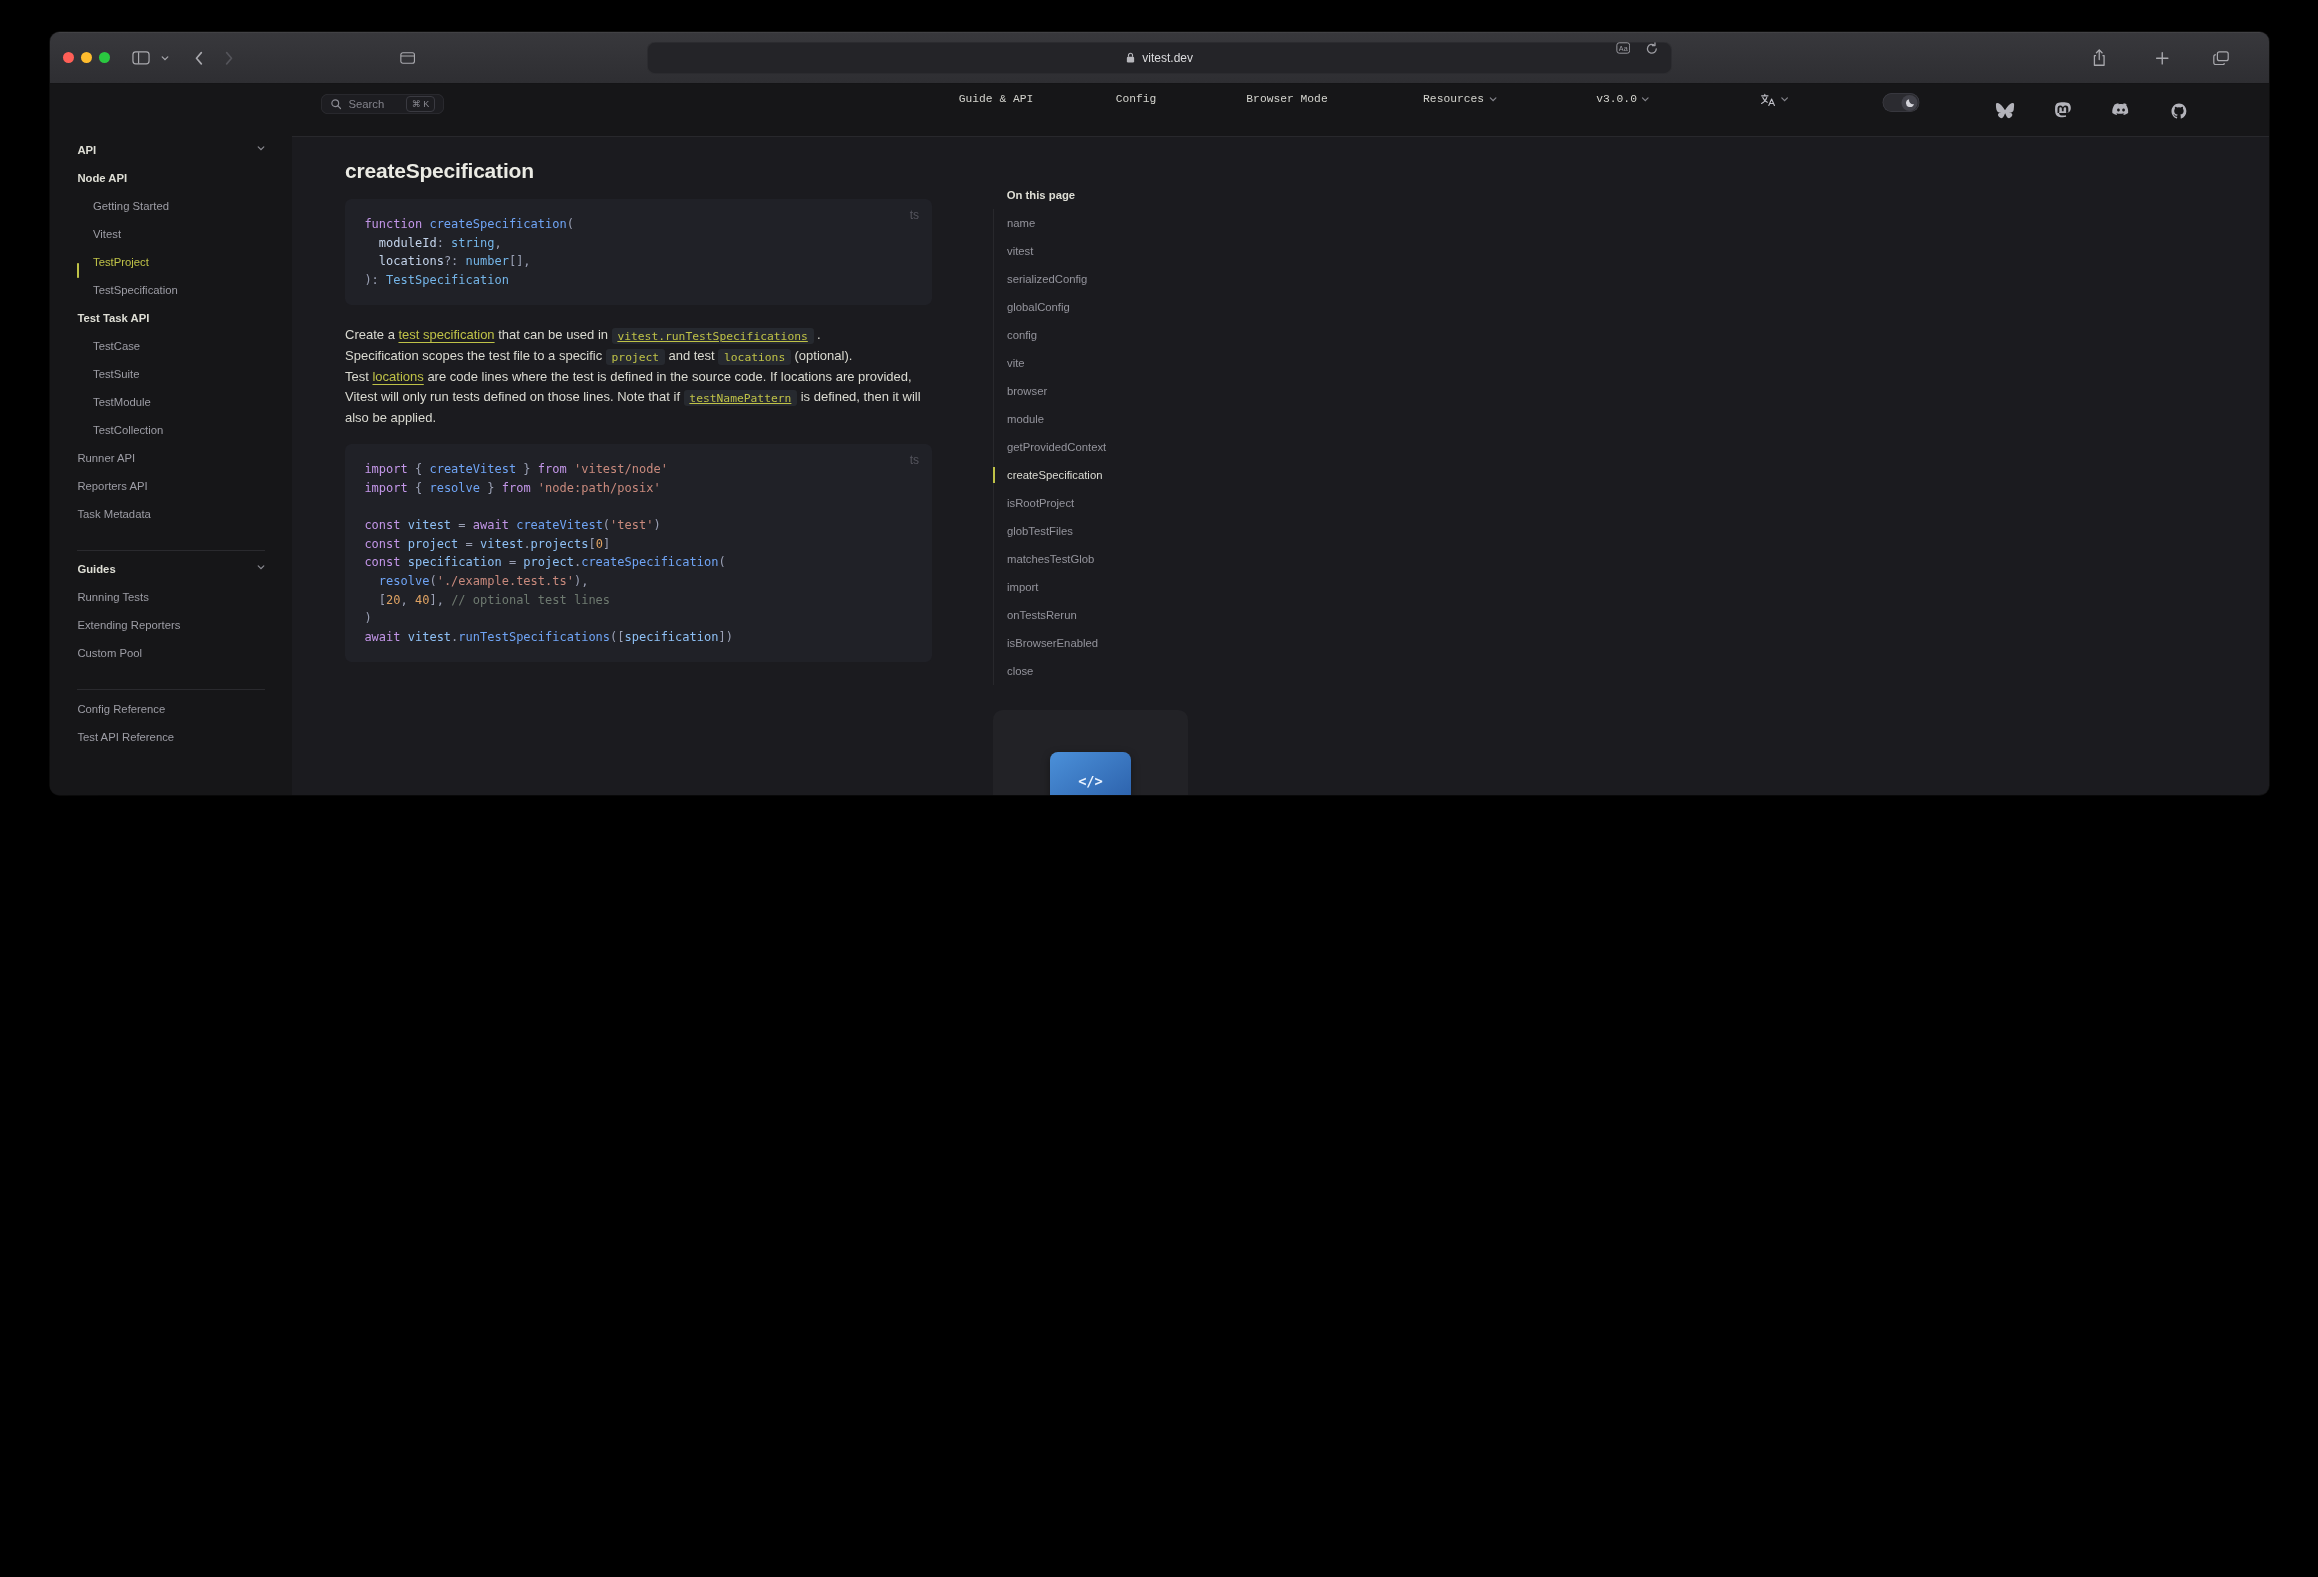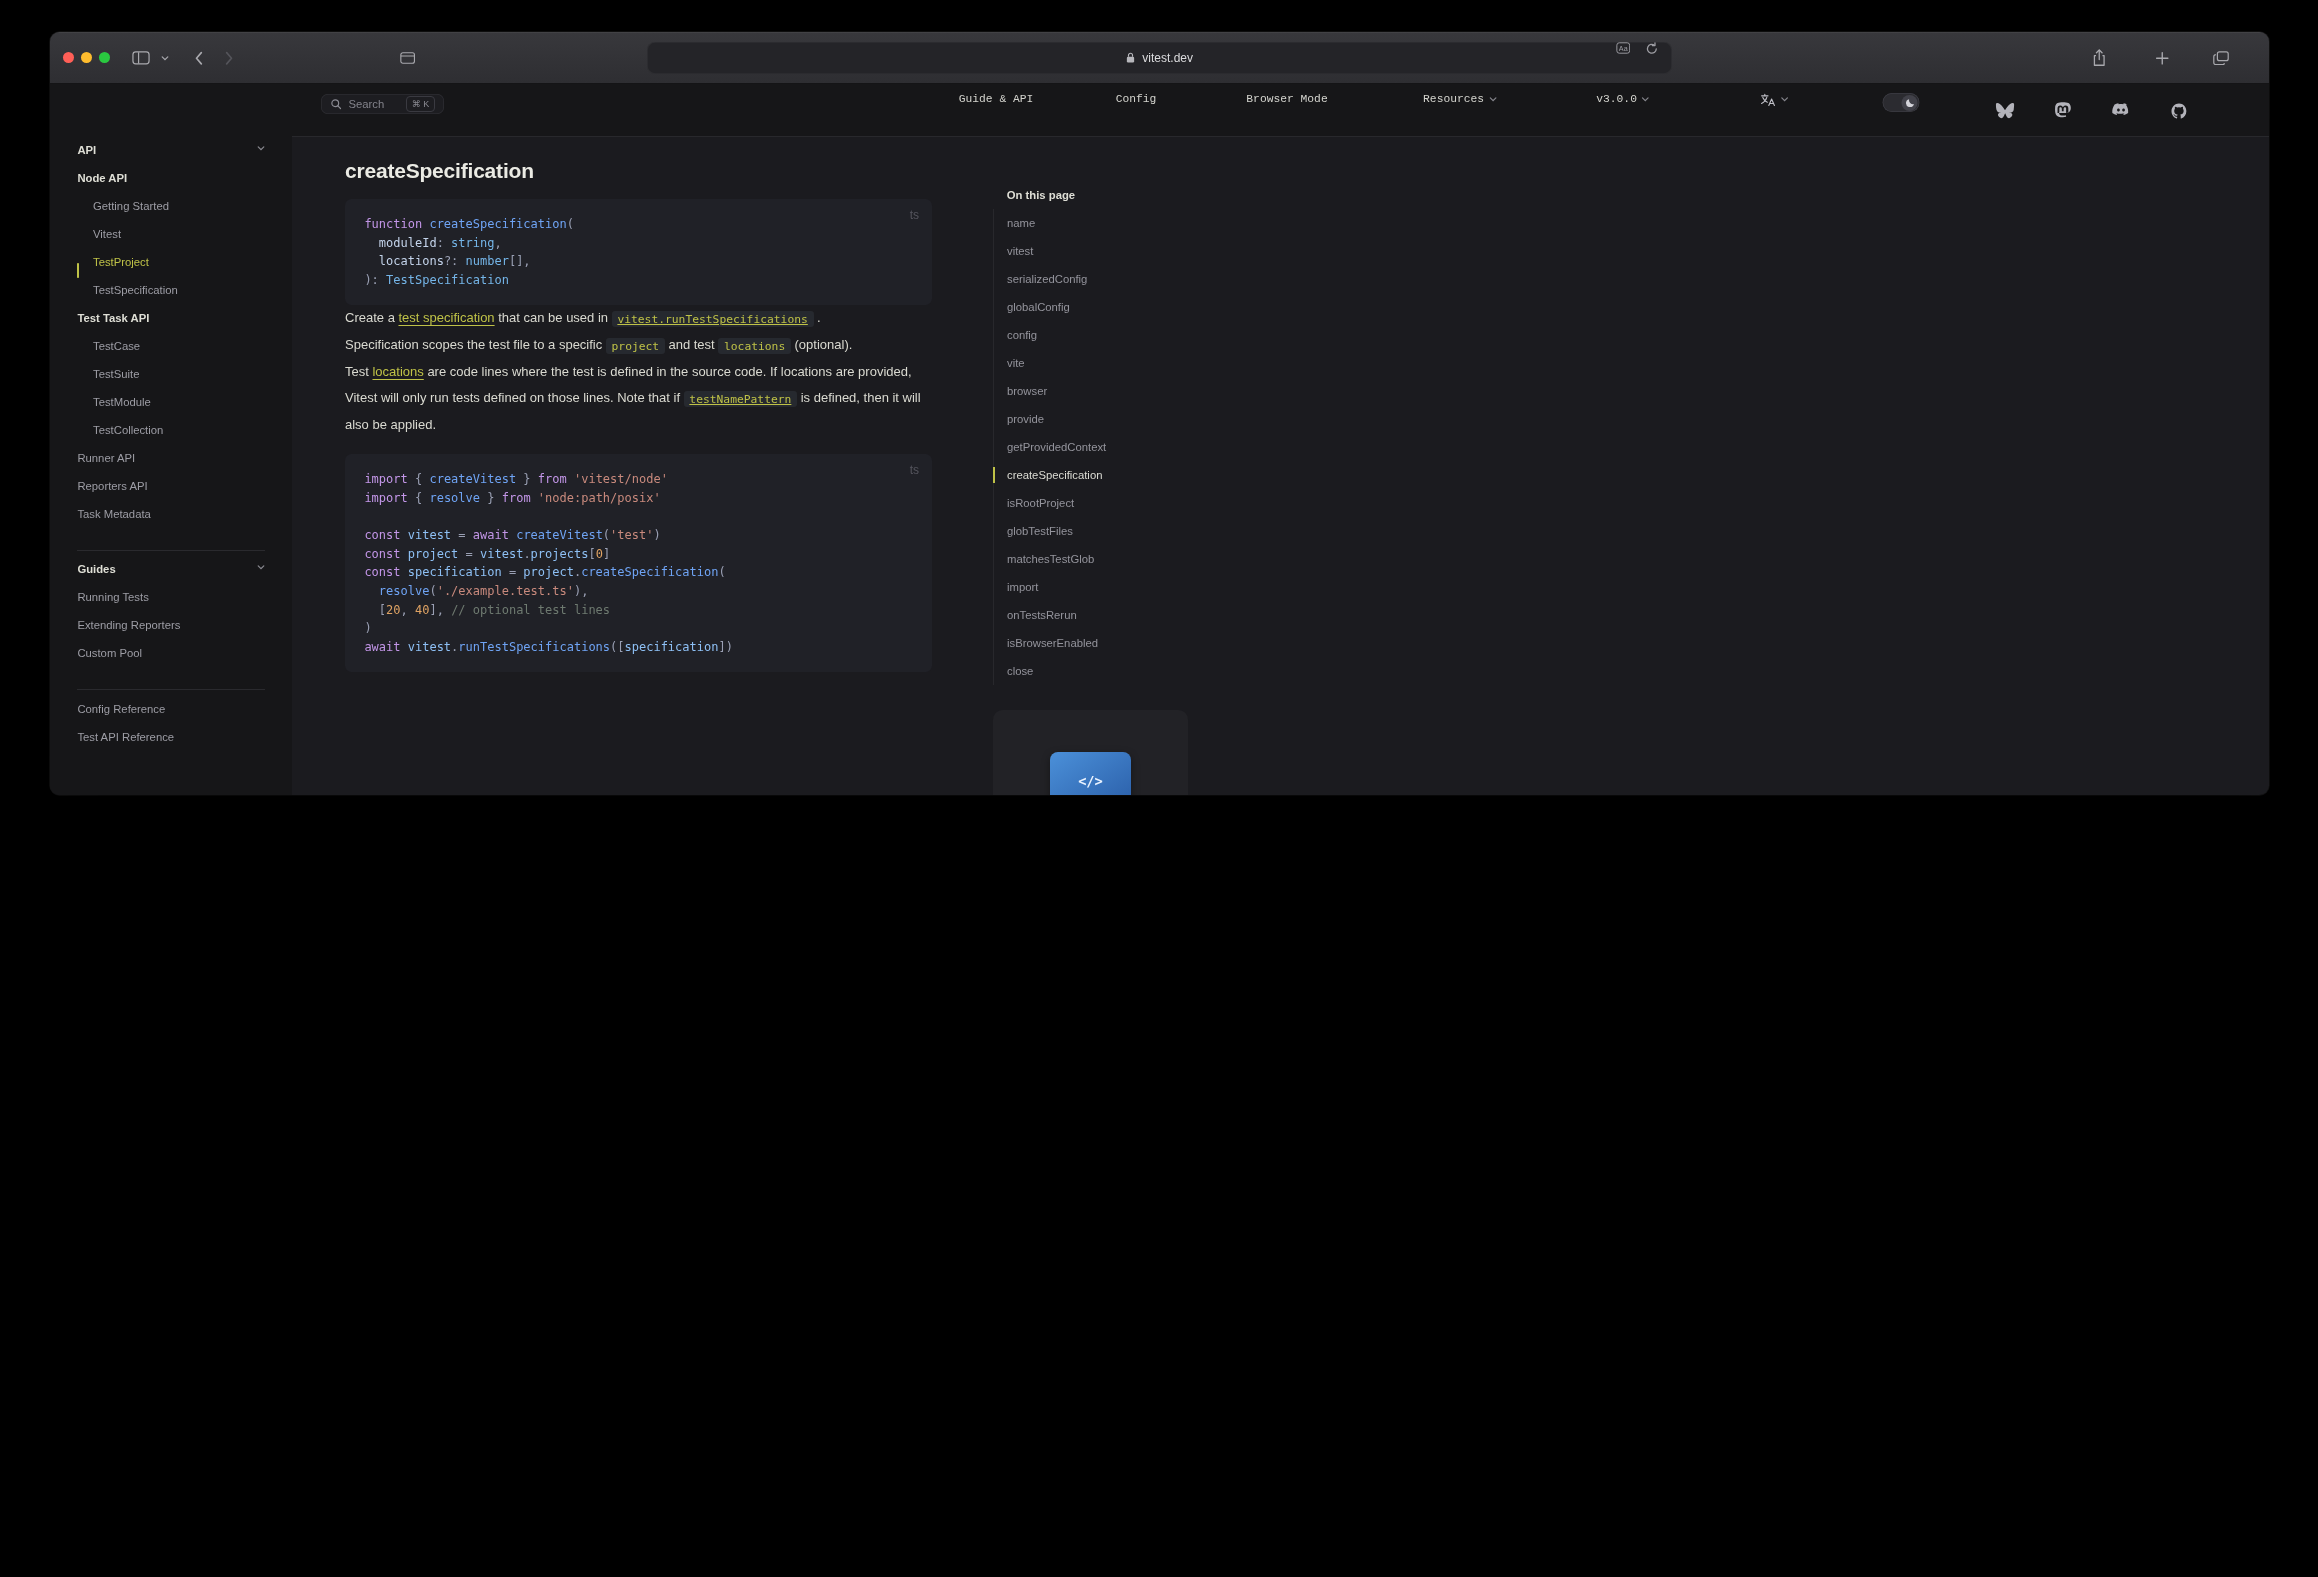--- a/index.html
+++ b/index.html
@@ -100,21 +100,21 @@
   }
   .codeblock .lang {
     position:absolute; top:6.5px; right:13px; font-size:12px; color:#55555e;
     font-family:"Liberation Sans",sans-serif;
   }
   .cb-line { white-space:pre; min-height:18.6px; }
   .tk-kw{color:var(--tk-kw);} .tk-fn{color:var(--tk-fn);} .tk-var{color:var(--tk-var);}
   .tk-param{color:var(--tk-param);} .tk-type{color:var(--tk-type);} .tk-str{color:var(--tk-str);}
   .tk-num{color:var(--tk-num);} .tk-cmt{color:var(--tk-cmt);} .tk-pun{color:var(--tk-pun);}
   .tk-pln{color:var(--tk-pln);}
-  .para { font-size:13px; line-height:26px; color:#dadad1; width:587px; }
+  .para { margin-top:20px; font-size:13px; line-height:20px; color:#dadad1; width:587px; }
   .pill {
     background:rgba(101,117,133,.16); border-radius:3.2px; padding:1.6px 5.7px;
     font-family:"DejaVu Sans Mono", monospace; font-size:11.3px; color:var(--brand);
   }
   .pill.link { text-decoration:underline; text-underline-offset:2.4px; text-decoration-thickness:0.8px; }
   .pill.warn { color:#d9b95c; background:rgba(234,179,8,.14); }
   .rich-link {
     color:var(--brand); text-decoration:underline; text-underline-offset:3.2px;
     text-decoration-thickness:0.8px; cursor:pointer;
   }
@@ -440,21 +440,21 @@
   <aside class="aside">
     <div class="toc-title">On this page</div>
     <ul class="toc-list">
         <li>name</li>
         <li>vitest</li>
         <li>serializedConfig</li>
         <li>globalConfig</li>
         <li>config</li>
         <li>vite</li>
         <li>browser</li>
-        <li>provide</li>
+        <li>module</li>
         <li>getProvidedContext</li>
         <li class="active">createSpecification</li>
         <li>isRootProject</li>
         <li>globTestFiles</li>
         <li>matchesTestGlob</li>
         <li>import</li>
         <li>onTestsRerun</li>
         <li>isBrowserEnabled</li>
         <li>close</li>
       </ul>

